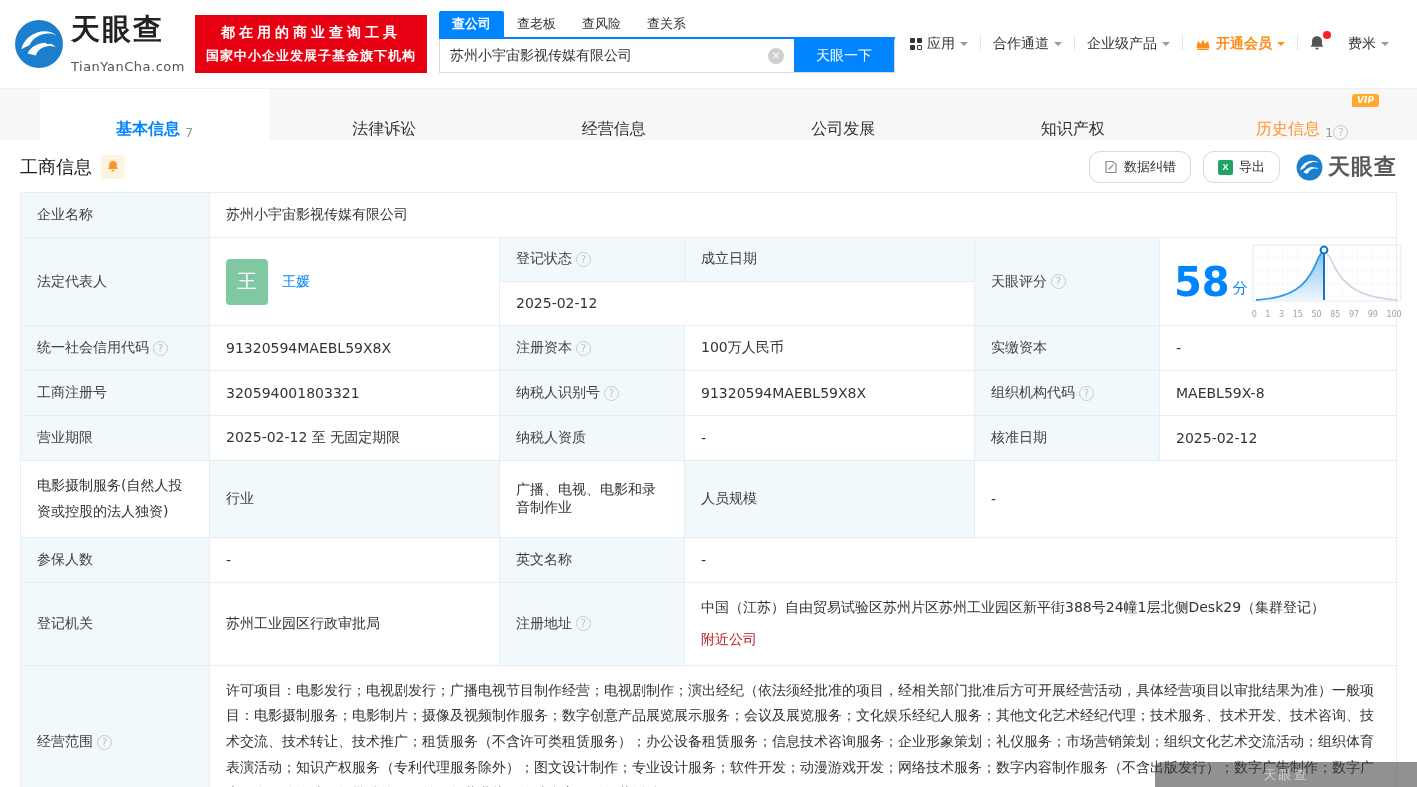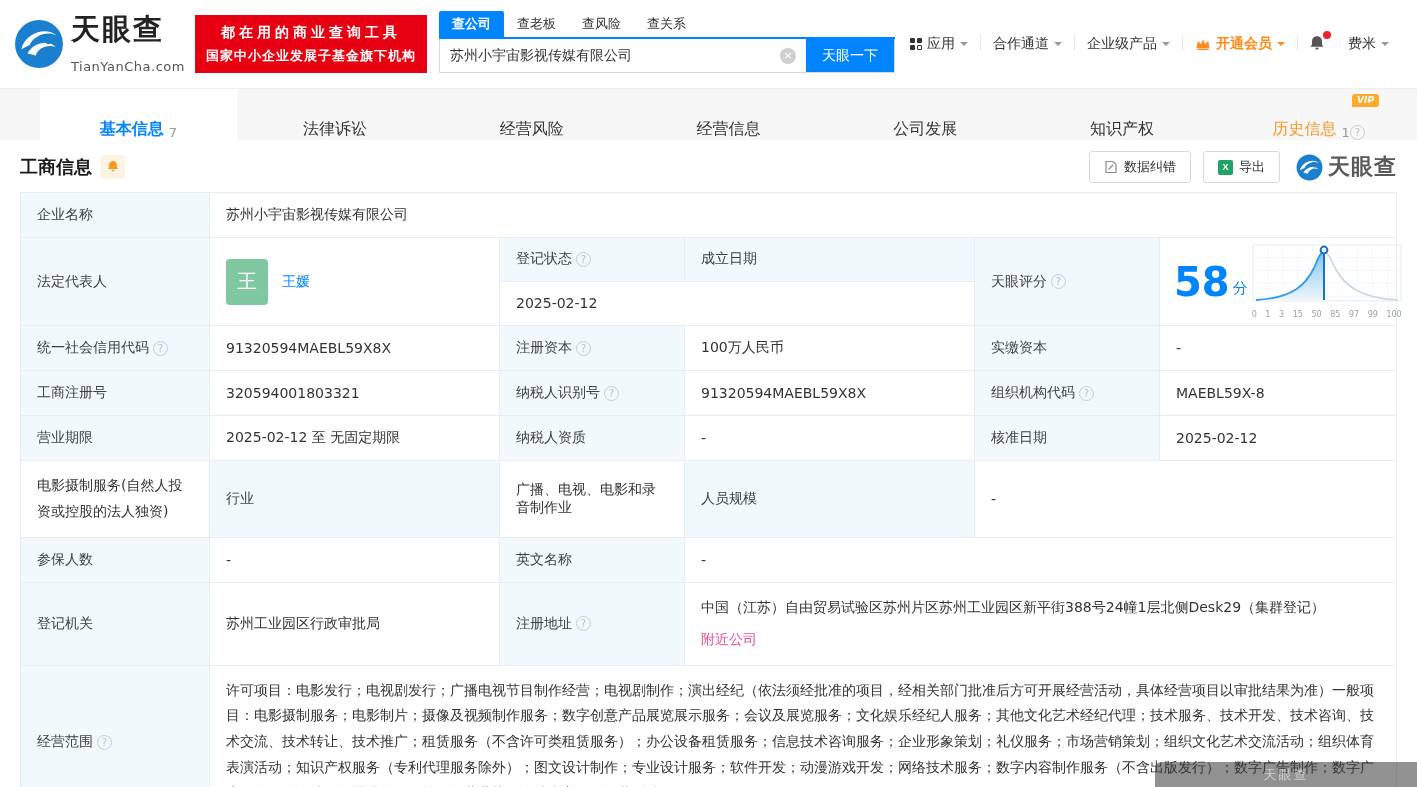--- a/index.html
+++ b/index.html
@@ -15,21 +15,21 @@
   .banner{margin-left:10px;background:#e60012;color:#fff;width:232px;height:58px;display:flex;flex-direction:column;justify-content:center;align-items:center;gap:5px;flex:none}
   .banner .b1{font-size:14px;font-weight:bold;letter-spacing:4px;white-space:nowrap}
   .banner .b2{font-size:13px;font-weight:bold;letter-spacing:1px;white-space:nowrap}
   .search{margin-left:12px;width:456px;align-self:flex-start;padding-top:11px;flex:none}
   .stabs{display:flex;border-bottom:2px solid #0084ff;align-items:flex-end}
   .stab{font-size:13px;padding:4px 13px;color:#333;cursor:pointer;white-space:nowrap}
   .stab.active{background:#0084ff;color:#fff;border-radius:2px 2px 0 0;font-weight:bold}
   .sbox{display:flex;height:34px;border:1px solid #d9d9d9;border-top:none;align-items:stretch}
   .sbox input{flex:1;border:none;outline:none;padding:0 10px;font-size:14px;color:#333;font-family:inherit}
   .clear-ic{align-self:center;width:16px;height:16px;border-radius:50%;background:#cfcfcf;color:#fff;font-size:11px;line-height:16px;text-align:center;margin-right:10px;cursor:pointer;flex:none}
-  .sbtn{width:88px;background:#0084ff;color:#fff;border:none;font-size:14px;cursor:pointer;font-family:inherit;flex:none}
+  .sbtn{width:100px;background:#0084ff;color:#fff;border:none;font-size:14px;cursor:pointer;font-family:inherit;flex:none}
   .topnav{margin-left:auto;display:flex;align-items:flex-start;font-size:14px;color:#333;white-space:nowrap}
   .nav-item{display:flex;align-items:center;gap:5px;padding:0 12px;cursor:pointer;position:relative}
   .vdiv{width:1px;height:15px;background:#e3e3e3}
   .caret{width:0;height:0;border:4px solid transparent;border-top-color:#999;margin-top:4px}
   .grid-ic{display:grid;grid-template-columns:5px 5px;grid-gap:2px}
   .grid-ic i{width:5px;height:5px;background:#333;border-radius:1px}
   .grid-ic i:last-child{background:#fff;border:1.5px solid #333}
   .nav-vip{color:#ff8c1a;font-weight:bold}
   .nav-vip .caret{border-top-color:#ff8c1a}
   .bell-wrap{position:relative;padding:0 10px;cursor:pointer;display:flex;align-items:center}
@@ -40,24 +40,24 @@
   .ntab{flex:1;display:flex;align-items:flex-end;justify-content:center;font-size:16px;color:#333;cursor:pointer;position:relative}
   .ntab.active{background:#fff;color:#0084ff;font-weight:bold}
   .ntab .cnt{font-size:13px;color:#999;margin-left:5px;font-weight:normal}
   .ntab .cnt:empty{display:none}
   .vipbadge{position:absolute;top:5px;right:38px;background:#ffaa2b;color:#fff;font-size:9px;font-style:italic;font-weight:bold;padding:1px 5px;border-radius:3px 3px 3px 0;line-height:11px}
   .ntab.vip-tab{color:#ff9524}
   .help{display:inline-block;width:15px;height:15px;border:1px solid #c6ccd4;border-radius:50%;color:#b8bec8;font-size:10px;line-height:13px;text-align:center;cursor:pointer;flex:none}
 
   
   .section-head{display:flex;align-items:center;height:50px;padding:0 20px;margin-top:2px}
-  .sec-title{font-size:18px;font-weight:bold;color:#1a1a1a}
+  .sec-title{font-size:18px;font-weight:normal;color:#1a1a1a}
   .bellbox{width:24px;height:24px;background:#fdf3e0;border-radius:4px;margin-left:9px;display:flex;align-items:center;justify-content:center;cursor:pointer}
   .actions{margin-left:auto;display:flex;align-items:center}
-  .btn{display:flex;align-items:center;gap:6px;height:32px;padding:0 14px;border:1px solid #d9d9d9;border-radius:3px;background:#fff;font-size:13px;color:#333;cursor:pointer;font-family:Liberation Sans, sans-serif;margin-left:12px}
+  .btn{display:flex;align-items:center;gap:6px;height:32px;padding:0 14px;border:1px solid #d9d9d9;border-radius:11px;background:#fff;font-size:13px;color:#333;cursor:pointer;font-family:Liberation Sans, sans-serif;margin-left:12px}
   .xls{width:15px;height:15px;background:#21a366;border-radius:2px;color:#fff;font-size:9px;font-weight:bold;line-height:15px;text-align:center}
   .brandmark{display:flex;align-items:center;gap:5px;margin-left:16px}
   .brandmark .t{font-size:22px;font-weight:bold;color:#595959;letter-spacing:1px}
 
   
   .table{margin:0 20px;border:1px solid #e7edf3}
   .trow{display:grid;border-bottom:1px solid #e7edf3}
   .trow:last-child{border-bottom:none}
   .r1{grid-template-columns:189px auto}
   .r2{grid-template-columns:189px 290px 475px 185px auto}
@@ -68,21 +68,21 @@
   .lc{background:#f2f9fc;color:#404040}
   .vc{color:#333}
   .vc.block{display:block;line-height:1.85}
   .sub{display:grid;grid-template-columns:185px 290px;grid-template-rows:1fr 1fr;border-right:1px solid #e7edf3}
   .sub>div{padding:12px 16px;font-size:14px;display:flex;align-items:center;gap:4px}
   .sub .slc{background:#f2f9fc;border-right:1px solid #e7edf3;color:#404040}
   .sub>div:nth-child(-n+2){border-bottom:1px solid #e7edf3}
   .status-green{color:#00b365}
   .avatar{width:42px;height:46px;border-radius:4px;background:#7fc8a2;color:#fff;font-size:20px;display:flex;align-items:center;justify-content:center;flex:none}
   .replink{color:#0084ff;margin-left:10px;cursor:pointer}
-  .link{color:#ec4899;cursor:pointer}
+  .link{color:#b91c1c;cursor:pointer}
   .addr-link{margin-top:6px}
 
   
   .score-cell{display:flex;align-items:center;justify-content:space-between;padding:6px 14px}
   .score-num{display:flex;align-items:flex-end;gap:3px;color:#0084ff}
   .score-num .n{font-size:40px;font-weight:bold;line-height:1}
   .score-num .u{font-size:15px;margin-bottom:4px}
   .minichart{width:150px}
   .ticks{display:flex;justify-content:space-between;font-size:8px;color:#99a3ad;margin-top:1px}
 
@@ -175,24 +175,20 @@
     </nav>
   </header>
 
   <div class="navtabs">
     <div class="ntab active">
       <span>基本信息</span>
       <span class="cnt">7</span>
     </div>
     <div class="ntab">
       <span>法律诉讼</span>
-
-    </div>
-    <div class="ntab">
-      <span>经营风险</span>
 
     </div>
     <div class="ntab">
       <span>经营信息</span>
 
     </div>
     <div class="ntab">
       <span>公司发展</span>
 
     </div>

